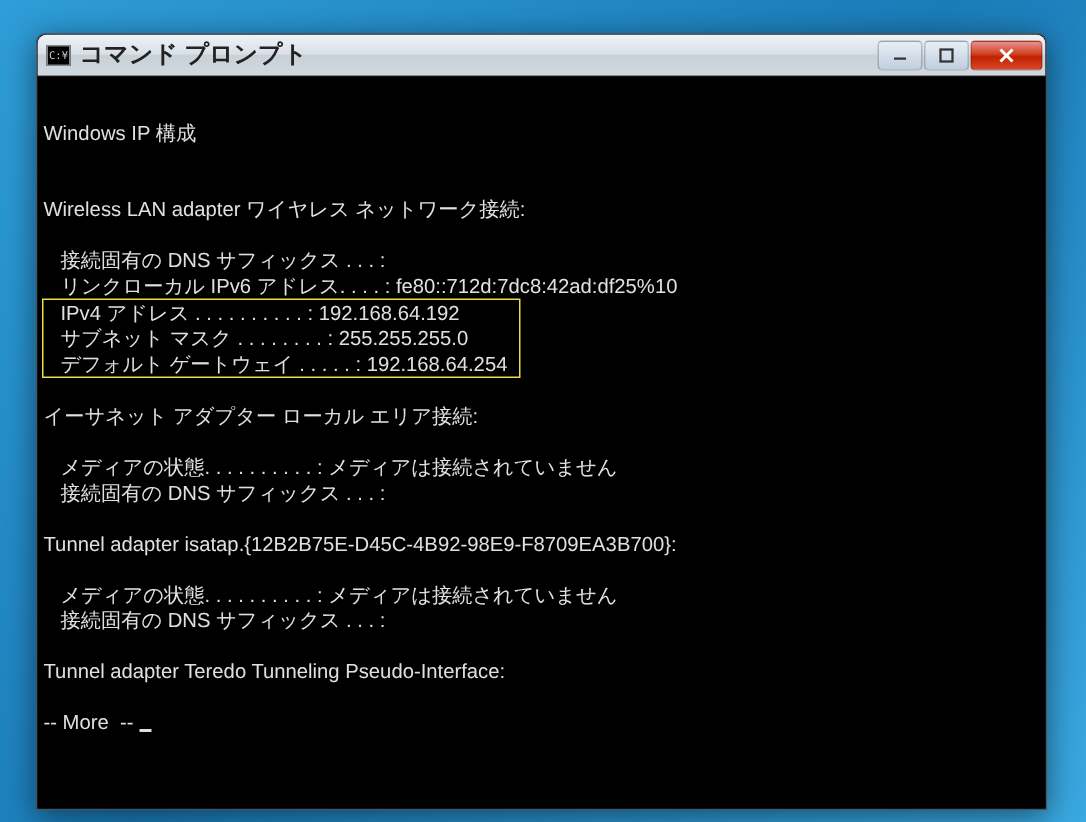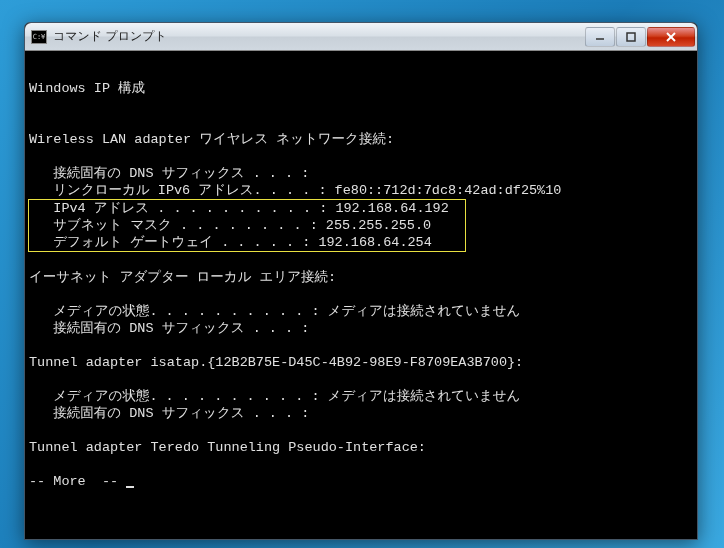--- a/index.html
+++ b/index.html
@@ -42,24 +42,25 @@
       border: 1px solid #888;
       margin-right: 6px;
       display: flex;
       align-items: center;
       justify-content: center;
       font-size: 7px;
       color: #ccc;
       font-family: monospace;
     }
     .title-text {
-      font-size: 12px;
+      font-size: 16px;
       color: #222;
       font-family: "Meiryo", "MS UI Gothic", sans-serif;
       flex: 1;
+      font-weight: bold;
     }
     .window-controls {
       display: flex;
       gap: 0;
     }
     .ctrl-btn {
       width: 30px;
       height: 20px;
       border: 1px solid rgba(0,0,0,0.2);
       border-radius: 3px;
@@ -85,21 +86,21 @@
       stroke: #fff;
       fill: none;
       stroke-width: 2;
     }
     .terminal {
       padding: 12px 17px 4px 4px;
       background: #000;
       color: #e0e0e0;
       font-size: 13.5px;
       line-height: 17px;
-      font-family: Liberation Mono, monospace;
+      font-family: Liberation Sans, sans-serif;
       white-space: pre;
       height: calc(100% - 28px);
       overflow: hidden;
     }
     .highlight-box {
       border: 1px solid #e8e040;
       padding: 0;
       margin-left: -1px;
       display: inline-block;
     }

